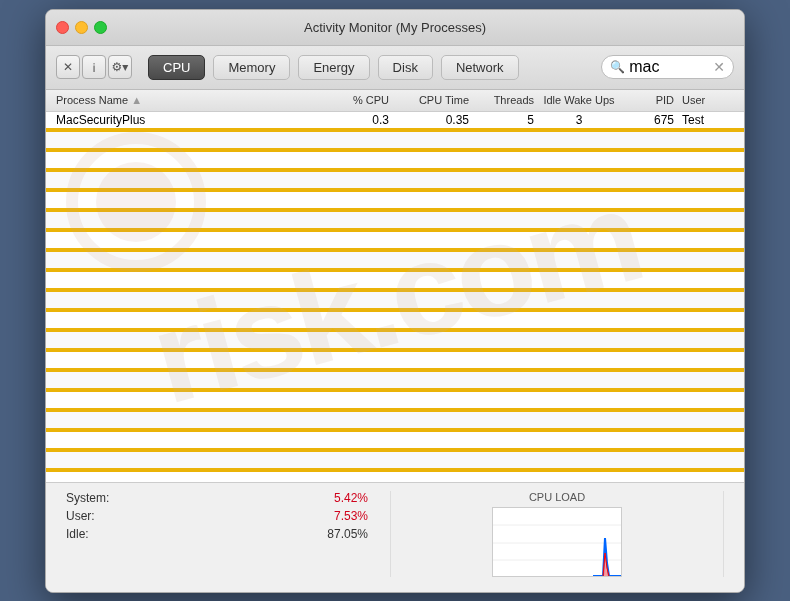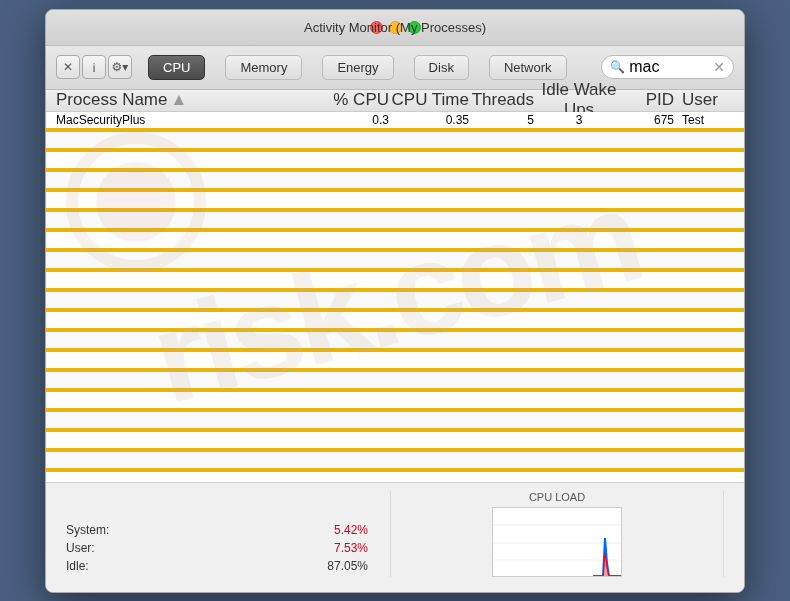--- a/index.html
+++ b/index.html
@@ -22,21 +22,20 @@
     }
     
     .title-bar {
       background: linear-gradient(to bottom, #e0e0e0, #d0d0d0);
       height: 36px;
       display: flex;
       align-items: center;
       padding: 0 10px;
       border-bottom: 1px solid #bbb;
       position: relative;
-      justify-content: center;
     }
     .traffic-lights {
       display: flex;
       gap: 6px;
     }
     .traffic-light {
       width: 13px;
       height: 13px;
       border-radius: 50%;
       border: 1px solid rgba(0,0,0,0.2);
@@ -75,21 +74,21 @@
       cursor: pointer;
       font-size: 12px;
       color: #555;
     }
     .toolbar-btn-group {
       display: flex;
       gap: 2px;
     }
     .tab-bar {
       display: flex;
-      gap: 20px;
+      gap: 8px;
       margin: 0 10px;
     }
     .tab {
       padding: 4px 14px;
       font-size: 13px;
       border-radius: 5px;
       cursor: pointer;
       color: #333;
       border: 1px solid transparent;
     }
@@ -129,21 +128,21 @@
       font-size: 14px;
       cursor: pointer;
     }
     
     .col-headers {
       background: linear-gradient(to bottom, #f0f0f0, #e0e0e0);
       height: 22px;
       display: flex;
       align-items: center;
       border-bottom: 1px solid #ccc;
-      font-size: 17px;
+      font-size: 11px;
       color: #333;
       padding: 8px 10px;
     }
     .col-process { flex: 1; min-width: 180px; display: flex; align-items: center; gap: 3px; }
     .col-cpu { width: 70px; text-align: right; }
     .col-cputime { width: 80px; text-align: right; }
     .col-threads { width: 65px; text-align: right; }
     .col-idle { width: 90px; text-align: center; }
     .col-pid { width: 50px; text-align: right; }
     .col-user { width: 60px; text-align: left; padding-left: 8px; }
@@ -203,21 +202,20 @@
       background: #f0f0f0;
       border-top: 1px solid #ccc;
       height: 110px;
       display: flex;
       padding: 8px 20px;
       gap: 10px;
       align-items: flex-start;
     }
     .stats-section {
       flex: 1;
-      margin-top: 32px;
     }
     .stats-row {
       display: flex;
       justify-content: space-between;
       font-size: 12px;
       margin-bottom: 4px;
       min-width: 140px;
     }
     .stats-label { color: #333; }
     .stats-value-red { color: #d0021b; font-weight: 500; }

